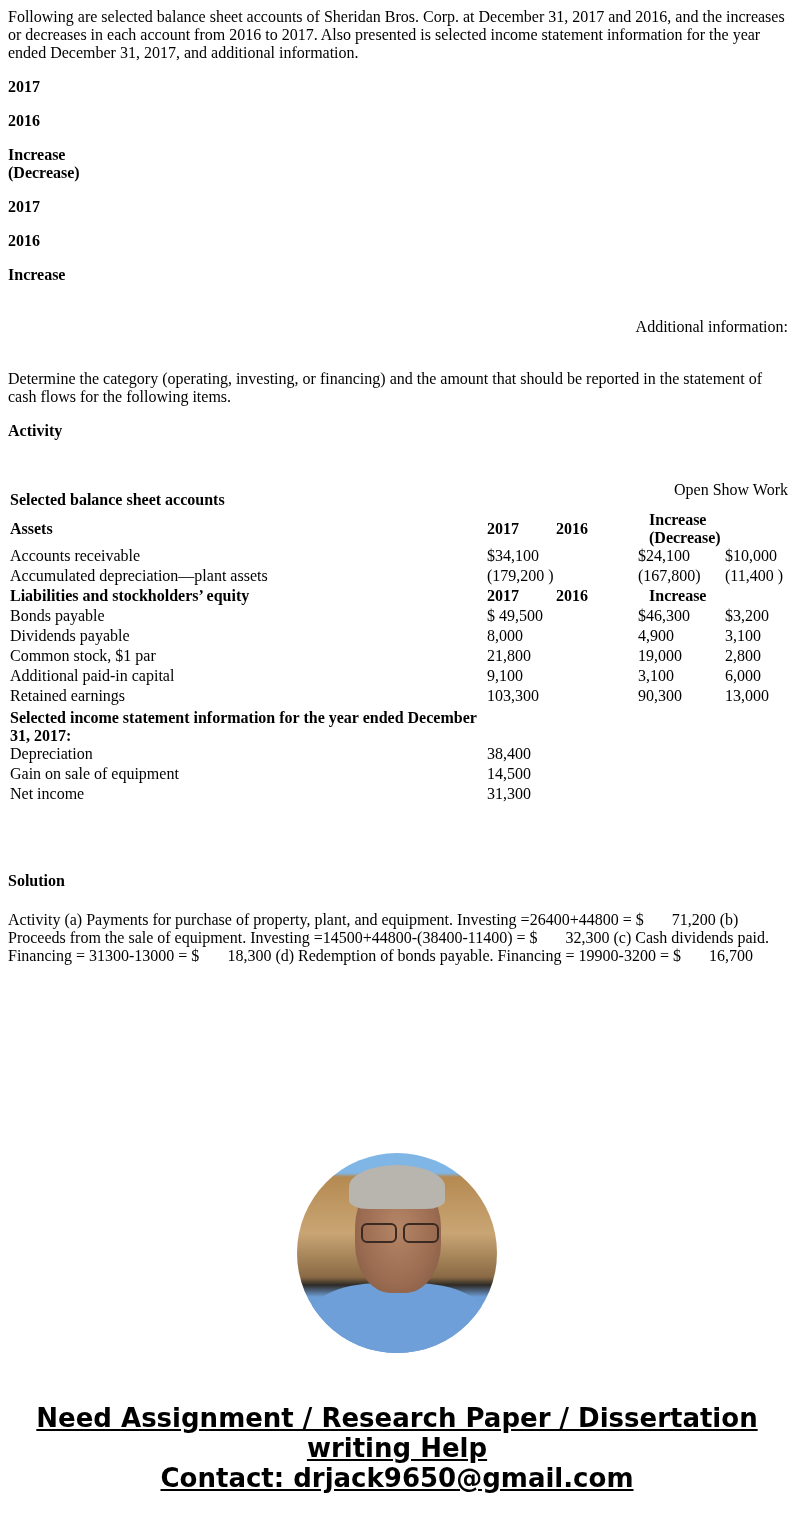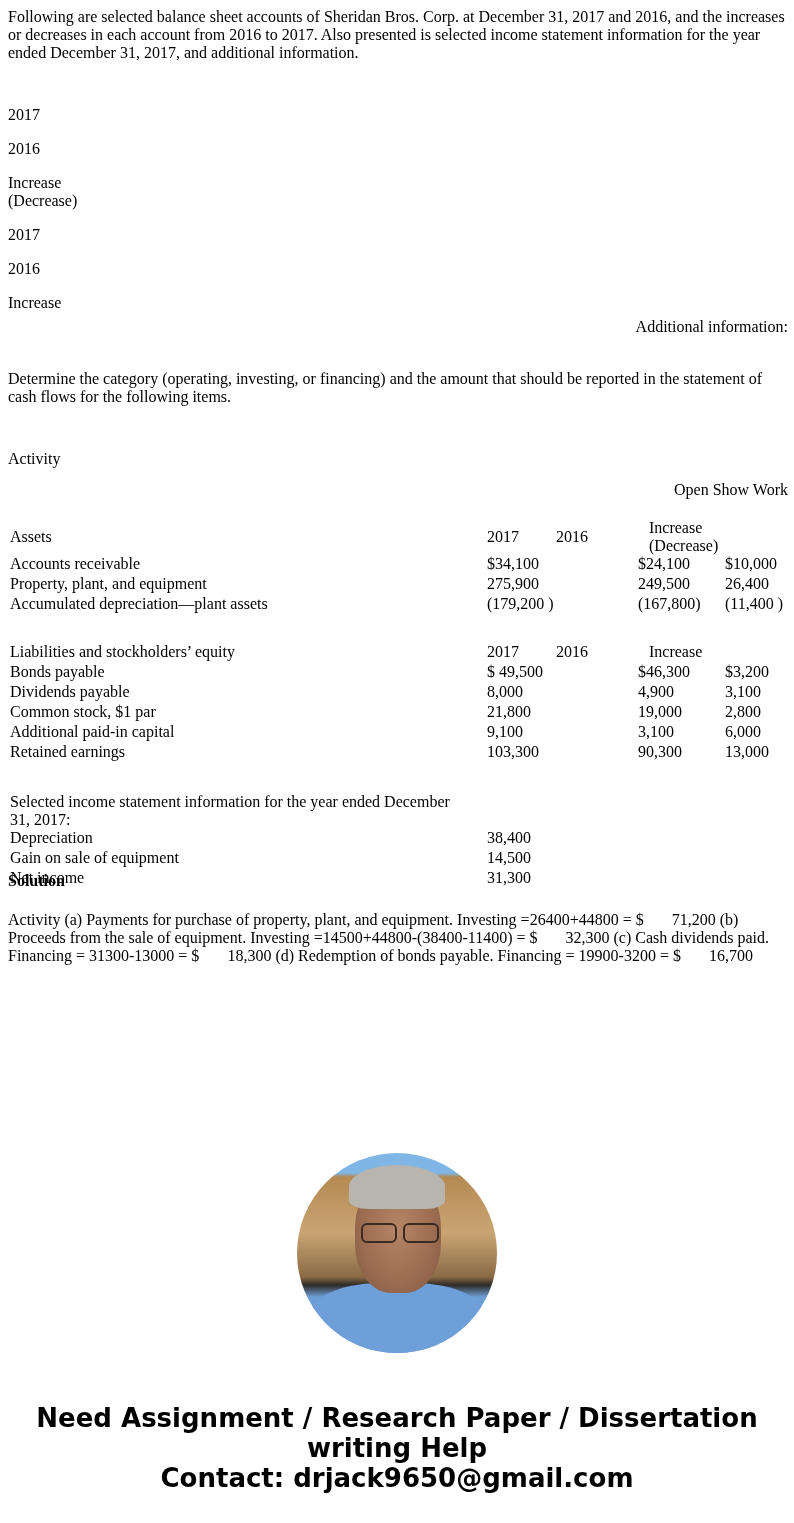--- a/index.html
+++ b/index.html
@@ -7,21 +7,21 @@
     width: 794px;
     height: 1523px;
     position: relative;
     font-family: "Liberation Serif", serif;
     font-size: 16px;
     color: #000;
     line-height: 18px;
     overflow: hidden;
   }
   .p { position: absolute; left: 8px; width: 780px; margin: 0; }
-  .b { font-weight: normal; margin-top: 28px; }
+  .b { font-weight: bold; }
   .tbl { position: absolute; left: 10px; top: 490px; width: 784px; }
   .row { position: relative; height: 20px; line-height: 20px; }
   .row.tall { height: 36px; line-height: 18px; }
   .cell { position: absolute; top: 0; white-space: nowrap; }
   .c0 { left: 0; }
   .c1 { left: 477px; }
   .c2 { left: 580px; margin-left: 48px; }
   .c3 { left: 715px; }
   .h1 { left: 477px; }
   .h2 { left: 546px; }
@@ -50,21 +50,21 @@
     position: absolute; left: 62px; top: 70px; width: 80px; height: 16px;
   }
   .lens { position: absolute; top: 0; width: 32px; height: 16px; border: 2px solid #3a2a22; border-radius: 6px; }
   .shirt {
     position: absolute; left: 10px; top: 130px; width: 180px; height: 90px;
     border-radius: 40% 40% 0 0;
     background: #6e9fd8;
   }
   .footer {
     position: absolute; left: 0; top: 1403px; width: 794px; text-align: center;
-    font-family: "DejaVu Sans", sans-serif; font-weight: bold; font-size: 26px; line-height: 30px;
+    font-family: "DejaVu Sans", sans-serif; font-weight: bold; font-size: 26px; line-height: 30px; text-decoration: underline;
   }
 </style>
 </head>
 <body>
 
 <p class="p" style="top:8px;">Following are selected balance sheet accounts of Sheridan Bros. Corp. at December 31, 2017 and 2016, and the increases or decreases in each account from 2016 to 2017. Also presented is selected income statement information for the year ended December 31, 2017, and additional information.</p>
 
 <p class="p b" style="top:78px;">2017</p>
 <p class="p b" style="top:112px;">2016</p>
 <p class="p b" style="top:146px;">Increase</p>
@@ -72,40 +72,37 @@
 <p class="p b" style="top:198px;">2017</p>
 <p class="p b" style="top:232px;">2016</p>
 <p class="p b" style="top:266px;">Increase</p>
 
 <p class="p" style="top:318px;text-align:right;">Additional information:</p>
 <p class="p" style="top:370px;">Determine the category (operating, investing, or financing) and the amount that should be reported in the statement of cash flows for the following items.</p>
 <p class="p b" style="top:422px;">Activity</p>
 <p class="p" style="top:481px;text-align:right;">Open Show Work</p>
 
 <div class="tbl">
+  <div class="row b">
+    <span class="cell c0">Selected balance sheet accounts</span>
+  </div>
   <div class="row tall b">
     <span class="cell c0 mid">Assets</span>
     <span class="cell h1 mid">2017</span>
     <span class="cell h2 mid">2016</span>
     <span class="cell h3">
       <span>Increase</span><br>
       <span>(Decrease)</span>
     </span>
   </div>
   <div class="row">
     <span class="cell c0">Accounts receivable</span>
     <span class="cell c1">$34,100</span>
     <span class="cell c2">$24,100</span>
     <span class="cell c3">$10,000</span>
-  </div>
-  <div class="row">
-    <span class="cell c0">Property, plant, and equipment</span>
-    <span class="cell c1">275,900</span>
-    <span class="cell c2">249,500</span>
-    <span class="cell c3">26,400</span>
   </div>
   <div class="row">
     <span class="cell c0">Accumulated depreciation—plant assets</span>
     <span class="cell c1">(179,200 )</span>
     <span class="cell c2">(167,800)</span>
     <span class="cell c3">(11,400 )</span>
   </div>
   <div class="row b">
     <span class="cell c0">Liabilities and stockholders’ equity</span>
     <span class="cell h1">2017</span>

